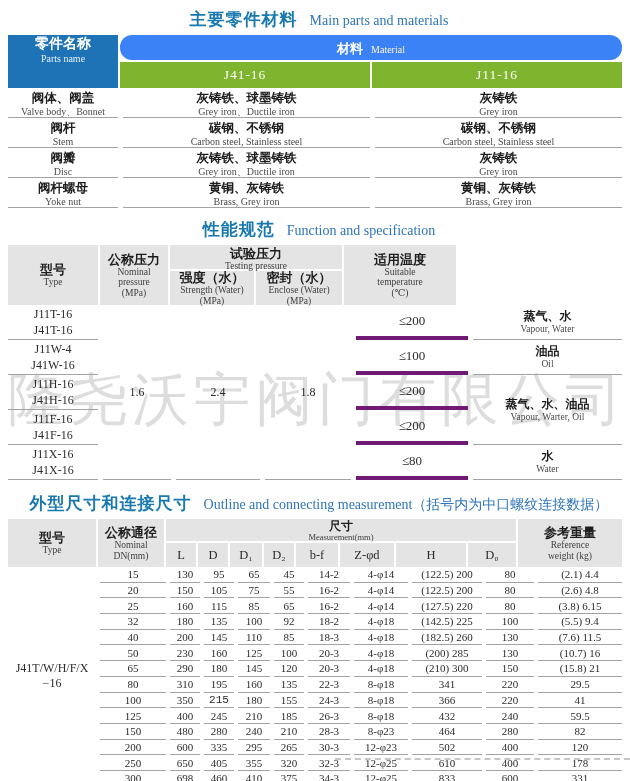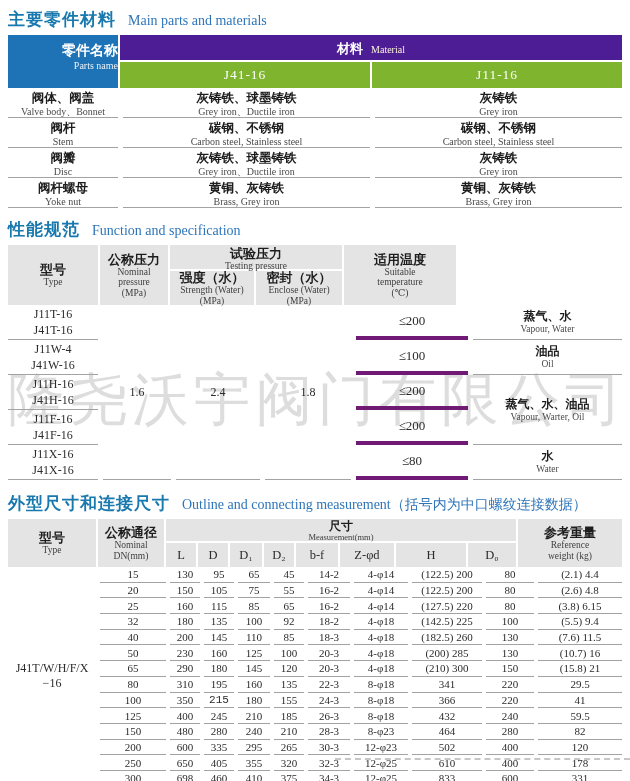--- a/index.html
+++ b/index.html
@@ -8,31 +8,31 @@
           font-family:"Liberation Serif","DejaVu Serif",serif; color:#2b2b2b; padding-top:6px; }
   .layer { position:relative; z-index:1; }
 
   
   .watermark { position:absolute; left:8px; right:8px; top:362px; z-index:0; display:flex;
                justify-content:space-between; font-family:"DejaVu Sans",sans-serif;
                font-size:57px; font-weight:400; color:#d2d2d2; opacity:.75; pointer-events:none; }
   .dashline { position:absolute; top:758px; left:335px; width:295px; border-top:2px dashed #c6c6c6; z-index:2; }
 
   
-  .sec-title { display:flex; align-items:baseline; gap:12px; padding:2px 0 4px 8px; }
+  .sec-title { display:flex; align-items:baseline; gap:12px; padding:2px 0 4px 8px;justify-content:center; }
   .sec-cn { font-size:17px; font-weight:700; color:#1879ae; letter-spacing:1px; }
   .sec-en { font-size:14px; color:#2e75b8; }
 
   .cn { font-weight:700; font-size:12.5px; line-height:15px; color:#1d1d1d; }
   .en { font-size:10px; line-height:11px; color:#4a4a4a; }
 
   
   .t1 { margin:0 8px; }
   .t1-header { display:grid; grid-template-columns:110px 1fr 1fr; grid-template-rows:25px 26px; gap:2px; }
-  .cell-blue { grid-row:1 / span 2; color:#fff; text-align:right; padding-top:7px; }
+  .cell-blue { grid-row:1 / span 2; color:#fff; text-align:center; }
   .cell-blue .cn { color:#fff; font-size:14px; line-height:18px; }
   .cell-blue .en { color:#eaf2f9; }
   .cell-orange { grid-column:2 / span 2; color:#fff; text-align:center; line-height:25px; }
   .cell-orange .cn { color:#fff; display:inline; font-size:13px; }
   .cell-orange .en { color:#fdf4dd; display:inline; font-size:10px; margin-left:4px; }
   .cell-green { color:#fff; text-align:center; font-size:13.5px; line-height:26px; letter-spacing:1px; }
   .t1-row { display:grid; grid-template-columns:110px 1fr 1fr; column-gap:5px; }
   .t1-cell { border-bottom:1px solid #a3a3a3; text-align:center; padding:3px 0 2px; height:30px; }
 
   
@@ -96,21 +96,21 @@
       <span class="sec-cn" style="color: rgb(24, 121, 174);">主要零件材料</span>
       <span class="sec-en">Main parts and materials</span>
     </div>
 
     <div class="t1">
       <div class="t1-header">
         <div class="cell-blue" style="background: rgb(29, 115, 182);">
           <div class="cn">零件名称</div>
           <div class="en">Parts name</div>
         </div>
-        <div class="cell-orange" style="background: #4c1d95;">
+        <div class="cell-orange" style="background: #3b82f6; border-radius: 12px;">
           <span class="cn">材料</span>
           <span class="en">Material</span>
         </div>
         <div class="cell-green" style="background: rgb(126, 180, 46);">J41-16</div>
         <div class="cell-green" style="background: rgb(126, 180, 46);">J11-16</div>
       </div>
       <div>
           <div class="t1-row">
             <div class="t1-cell">
               <div class="cn">阀体、阀盖</div>

